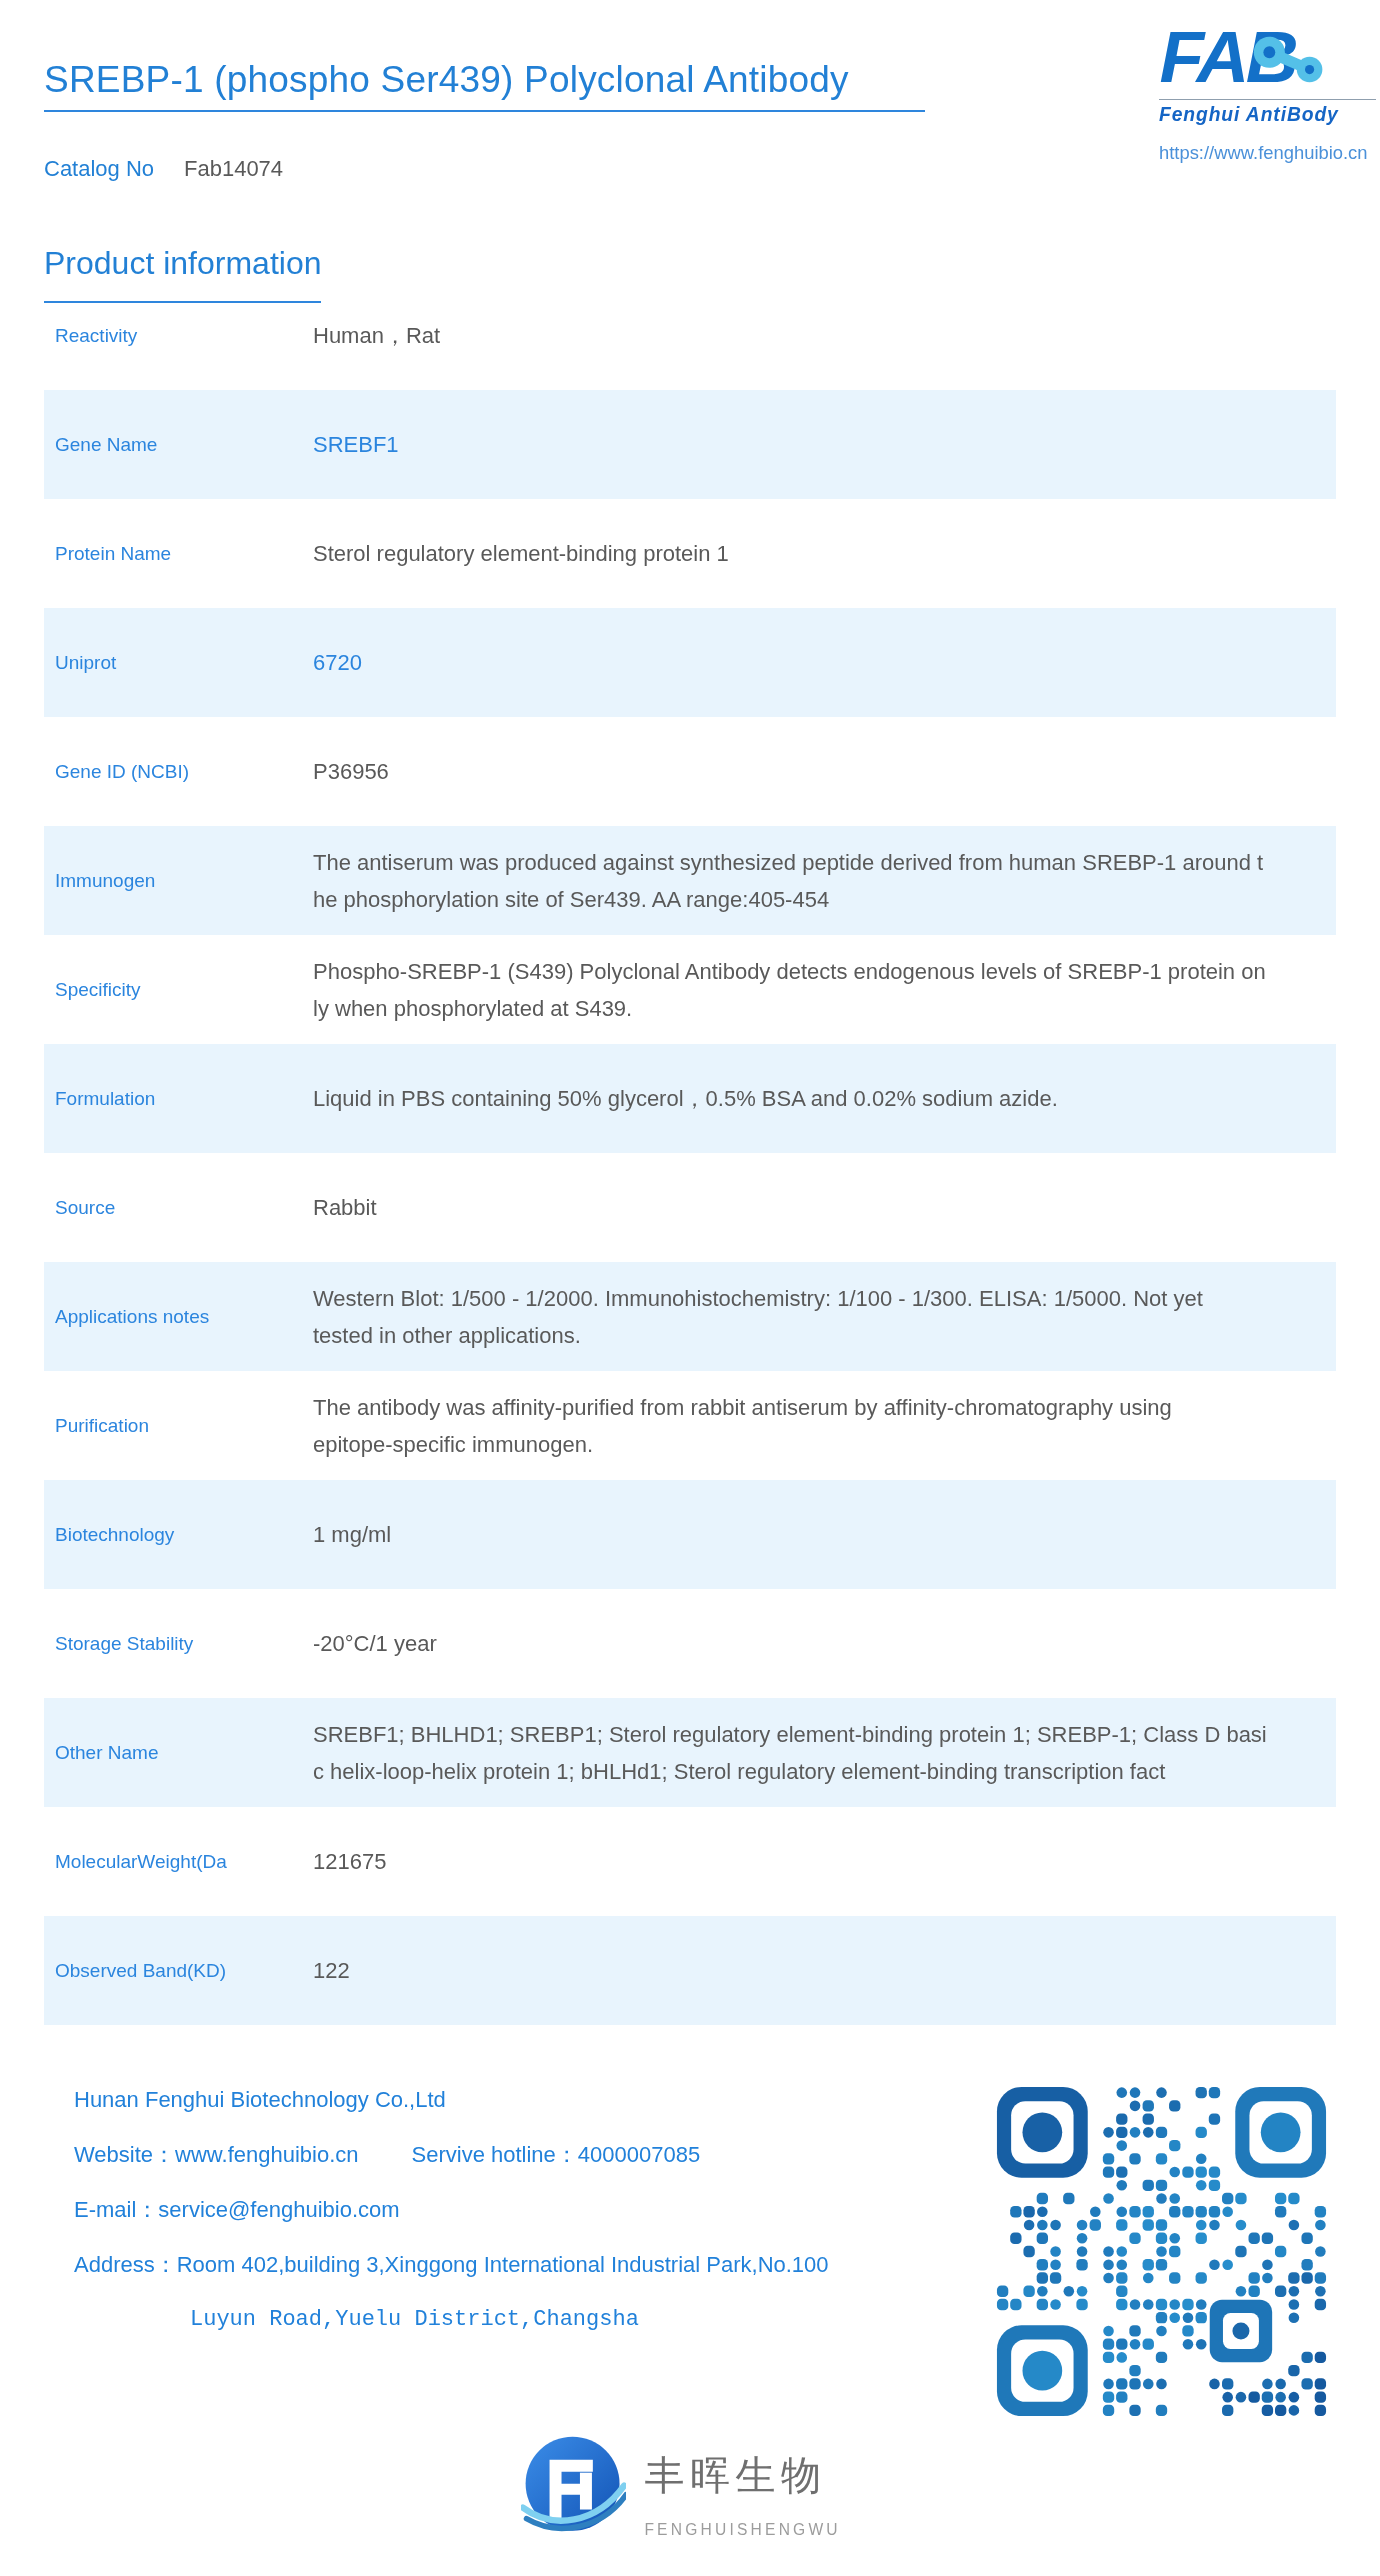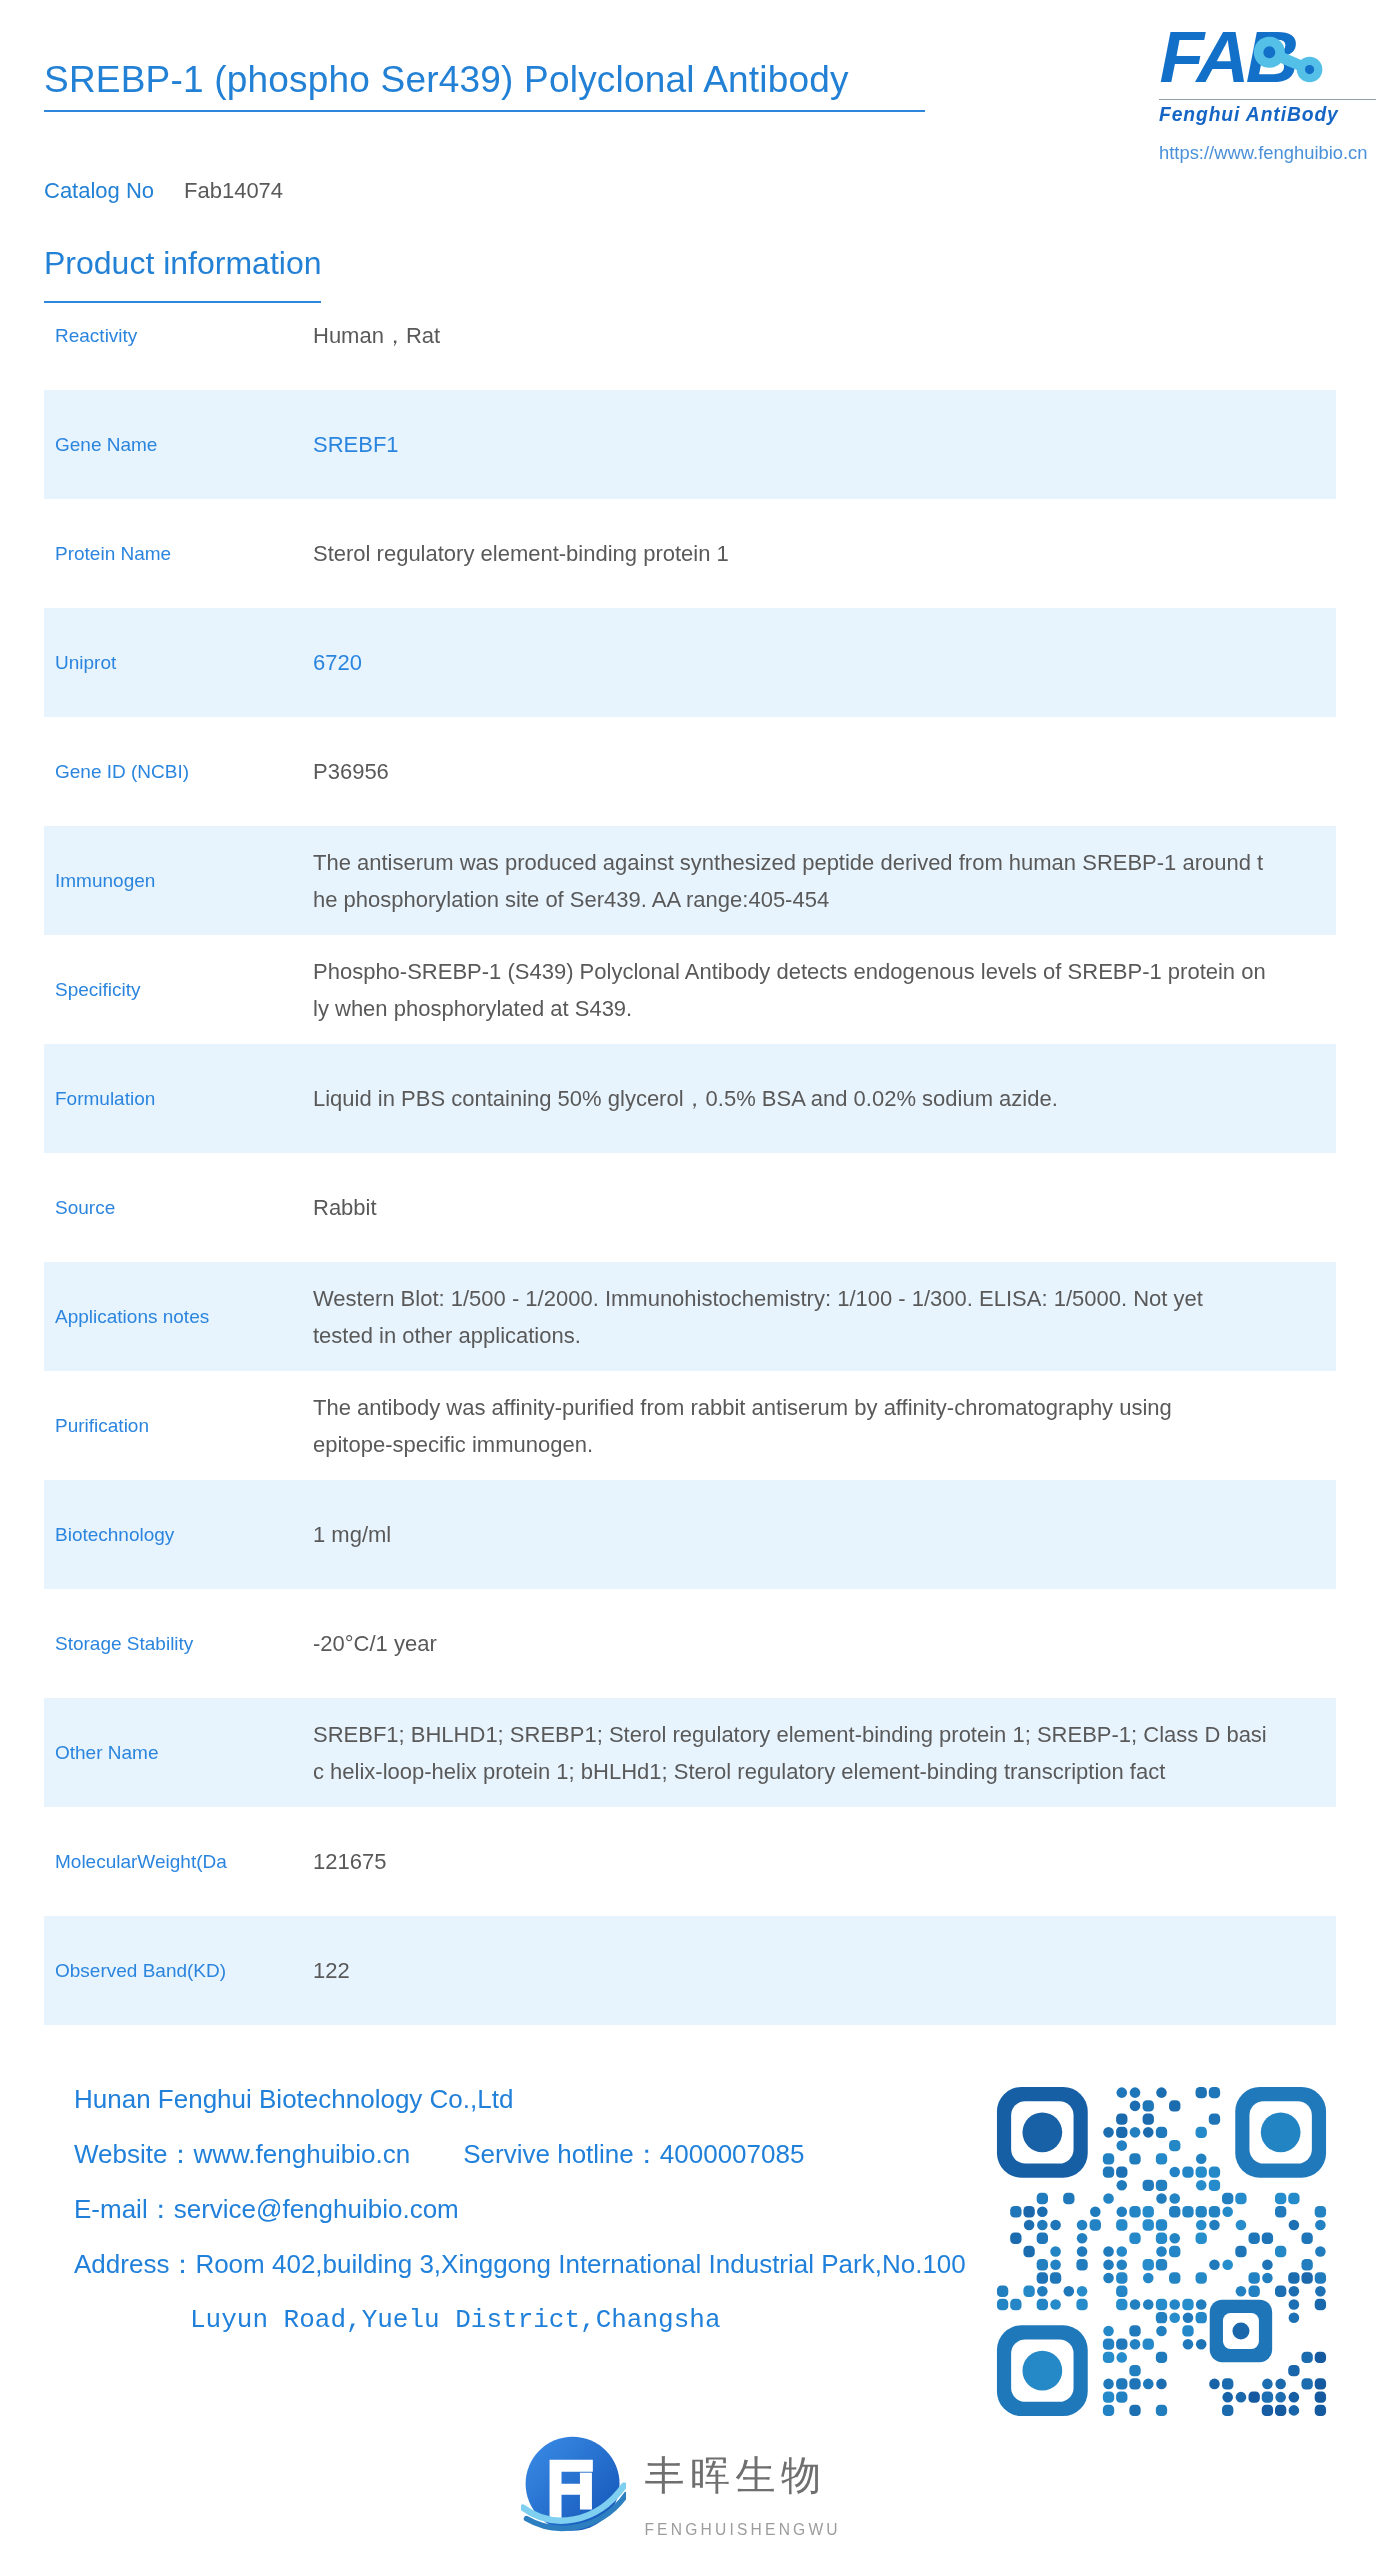--- a/index.html
+++ b/index.html
@@ -10,36 +10,36 @@
   
   .title { position:absolute; left:44px; top:59px; font-size:37px; font-weight:500; color:#2280d5; letter-spacing:0.2px; }
   .title-underline { position:absolute; left:44px; top:110px; width:881px; height:1.8px; background:#2e86dd; }
 
   .fab-logo { position:absolute; left:1159px; top:22px; width:217px; }
   .fab-logo svg { display:block; }
   .logo-divider { margin-top:1.8px; border-top:1.8px solid #8f9fae; width:217px; }
   .logo-sub { margin-top:4.6px; font-size:19.3px; font-weight:bold; font-style:italic; color:#1565c5; letter-spacing:0.9px; }
   .logo-url { display:block; margin-top:15.6px; font-size:18.4px; color:#4a90d9; text-decoration:none; }
 
-  .catalog { position:absolute; left:44px; top:178px; font-size:22px; }
+  .catalog { position:absolute; left:44px; top:156px; font-size:22px; }
   .catalog-label { display:inline-block; width:140px; color:#2280d5; }
   .catalog-value { color:#595959; }
 
   .section-heading { position:absolute; left:44px; top:245px; font-size:32px; font-weight:500; color:#2280d5; border-bottom:2.8px solid #2e86dd; padding-bottom:19px; }
 
   
   .info-table { position:absolute; left:44px; top:281px; width:1292px; }
   .info-row { display:flex; align-items:center; height:109px; }
   .info-row:nth-child(even) { background:#e8f4fd; }
   .info-label { width:269px; padding-left:11px; font-size:19px; color:#2b85de; flex:none; }
   .info-value { flex:1; font-size:22px; color:#595959; line-height:37px; white-space:pre-line; padding-right:28px; }
   .info-value.link { color:#2b85de; cursor:pointer; }
 
   
-  .footer-block { position:absolute; left:74px; top:2072px; width:920px; color:#2181da; font-size:26px; }
+  .footer-block { position:absolute; left:74px; top:2072px; width:920px; color:#2181da; font-size:22px; }
   .f-line { height:55px; display:flex; align-items:center; }
   .f-gap { margin-left:53px; }
   .f-indent { padding-left:116px;font-family:Liberation Mono, monospace; }
 
   .qr-wrap { position:absolute; left:996px; top:2086px; width:331px; height:331px; }
 
   
   .bottom-logo { position:absolute; left:521px; top:2434px; display:flex; align-items:center; }
   .bl-mark { width:105px; height:105px; flex:none; }
   .bl-text { margin-left:18.4px; padding-top:13px; }

